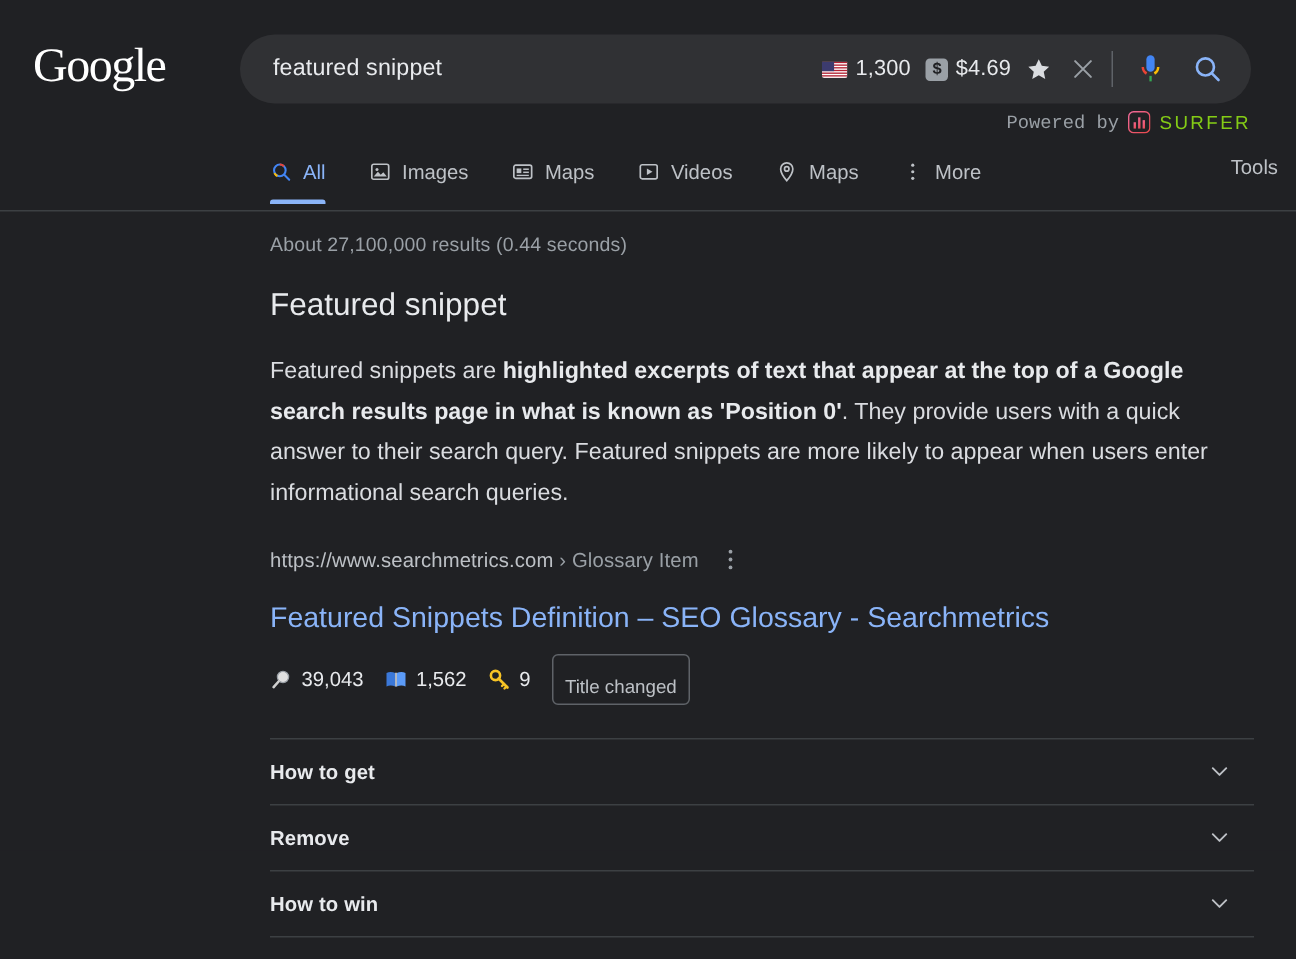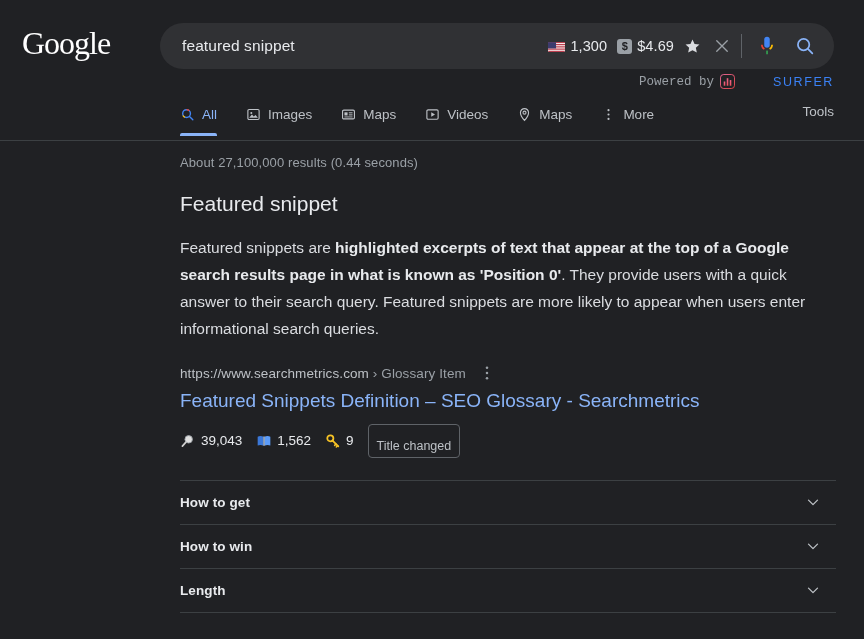--- a/index.html
+++ b/index.html
@@ -132,24 +132,23 @@
     color: #9aa0a6;
     font-size: 12.5px;
     font-family: Liberation Mono, monospace;
   }
   .surfer-icon {
     width: 15px; height: 15px;
     border-radius: 3px;
     flex: 0 0 auto;
   }
   .surfer-word {
-    color: #3b82f6;
+    color: #84cc16;
     font-size: 12.5px;
     letter-spacing: 1.6px;
-    margin-left: 32px;
   }
 
   
   .tabs-bar {
     position: relative;
     height: 48px;
     padding-left: 180px;
     display: flex;
     align-items: flex-start;
   }
@@ -176,21 +175,21 @@
     position: absolute;
     left: 0; right: 29px; bottom: 0;
     height: 3px;
     background: #8ab4f8;
     border-radius: 2px 2px 0 0;
   }
   .tab-icon { width: 15px; height: 15px; display: block; flex: 0 0 auto; }
 
   .tools-btn {
     position: absolute;
-    right: 30px;
+    right: 12px;
     top: 12px;
     color: #bdc1c6;
     font-size: 13.5px;
     cursor: pointer;
   }
 
   .header-divider {
     width: 100%;
     height: 1px;
     background: #3c4043;
@@ -223,21 +222,21 @@
     line-height: 27px;
     width: 660px;
     margin-bottom: 22px;
   }
   .snippet-body b { color: #e8eaed; font-weight: bold; }
 
   .result-url-row {
     display: flex;
     align-items: center;
     gap: 0;
-    margin-bottom: 6px;
+    margin-bottom: 18px;
   }
   .result-url {
     color: #bdc1c6;
     font-size: 13.5px;
     letter-spacing: 0.1px;
   }
   .result-url .crumb-sep { color: #9aa0a6; }
   .result-url .crumb { color: #9aa0a6; }
   .kebab-icon {
     width: 18px; height: 18px;
@@ -539,20 +538,28 @@
 
       <div class="accordion-item">
         <span class="accordion-label">How to get</span>
         <span class="chev-icon">
           <svg width="18" height="18" viewBox="0 0 24 24" xmlns="http://www.w3.org/2000/svg">
             <path d="M6 9.5 L12 15.5 L18 9.5" fill="none" stroke="#bdc1c6" stroke-width="1.7" stroke-linecap="round" stroke-linejoin="round"></path>
           </svg>
         </span>
       </div>
 
+      <div class="accordion-item">
+        <span class="accordion-label">Remove</span>
+        <span class="chev-icon">
+          <svg width="18" height="18" viewBox="0 0 24 24" xmlns="http://www.w3.org/2000/svg">
+            <path d="M6 9.5 L12 15.5 L18 9.5" fill="none" stroke="#bdc1c6" stroke-width="1.7" stroke-linecap="round" stroke-linejoin="round"></path>
+          </svg>
+        </span>
+      </div>
 
       <div class="accordion-item">
         <span class="accordion-label">How to win</span>
         <span class="chev-icon">
           <svg width="18" height="18" viewBox="0 0 24 24" xmlns="http://www.w3.org/2000/svg">
             <path d="M6 9.5 L12 15.5 L18 9.5" fill="none" stroke="#bdc1c6" stroke-width="1.7" stroke-linecap="round" stroke-linejoin="round"></path>
           </svg>
         </span>
       </div>
 

